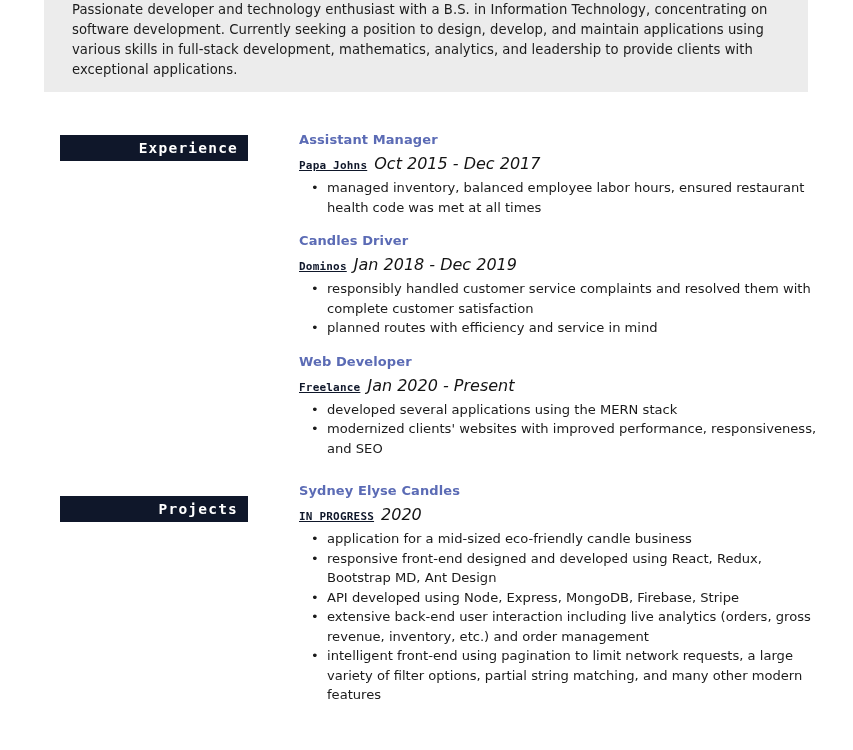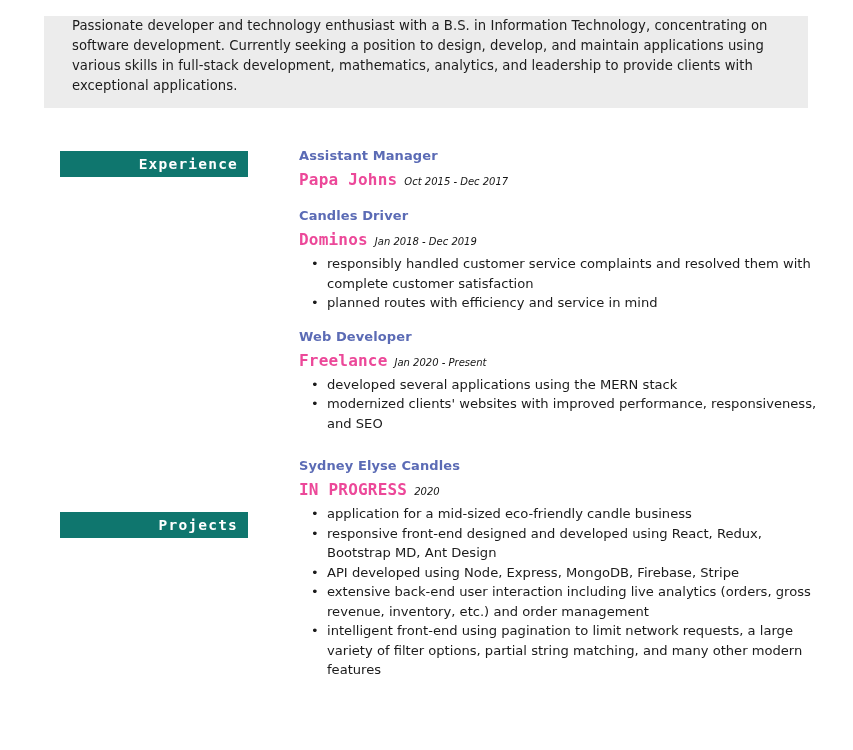--- a/index.html
+++ b/index.html
@@ -12,21 +12,20 @@
     height: 750px;
     font-family: "DejaVu Sans", sans-serif;
     color: #1a1a1a;
     overflow: hidden;
     position: relative;
   }
   .page {
     position: relative;
     width: 853px;
     height: 718px;
-    margin-top: 16px;
   }
 
   
   .summary-band {
     position: absolute;
     left: 44px;
     top: 0px;
     width: 764px;
     height: 92px;
     background: #ececec;
@@ -40,21 +39,21 @@
     line-height: 20px;
     color: #1b1b1b;
     letter-spacing: 0.05px;
   }
 
   
   .section-pill {
     position: absolute;
     width: 188px;
     height: 26px;
-    background: #0f766e;
+    background: #0f172a;
     color: #ffffff;
     font-family: "DejaVu Sans Mono", monospace;
     font-size: 14.5px;
     font-weight: bold;
     letter-spacing: 1.2px;
     display: flex;
     align-items: center;
     justify-content: flex-end;
     padding-right: 10px;
     box-sizing: border-box;
@@ -78,27 +77,28 @@
     margin: 0 0 4px 0;
     line-height: 20px;
   }
   .company-line {
     margin: 0 0 2px 0;
     line-height: 20px;
     white-space: nowrap;
   }
   .company {
     font-family: "DejaVu Sans Mono", monospace;
-    font-size: 16px;
+    font-size: 11px;
     font-weight: bold;
-    color: #ec4899;
+    color: #0f172a;
     letter-spacing: 0.2px;
+    text-decoration: underline;
   }
   .dates {
-    font-size: 10px;
+    font-size: 16px;
     font-style: italic;
     color: #141414;
     margin-left: 7px;
   }
   ul.bullets {
     margin: 2px 0 14px 0;
     padding-left: 28px;
     list-style: none;
   }
   ul.bullets li {
@@ -133,20 +133,21 @@
   <div class="section-pill" id="pill-projects">Projects</div>
 
   <div class="content-col">
 
     <div class="entry">
       <div class="job-title">Assistant Manager</div>
       <div class="company-line">
         <span class="company">Papa Johns</span><span class="dates">Oct 2015 - Dec 2017</span>
       </div>
       <ul class="bullets">
+        <li>managed inventory, balanced employee labor hours, ensured restaurant health code was met at all times</li>
       </ul>
     </div>
 
     <div class="entry">
       <div class="job-title">Candles Driver</div>
       <div class="company-line">
         <span class="company">Dominos</span><span class="dates">Jan 2018 - Dec 2019</span>
       </div>
       <ul class="bullets">
         <li>responsibly handled customer service complaints and resolved them with complete customer satisfaction</li>

